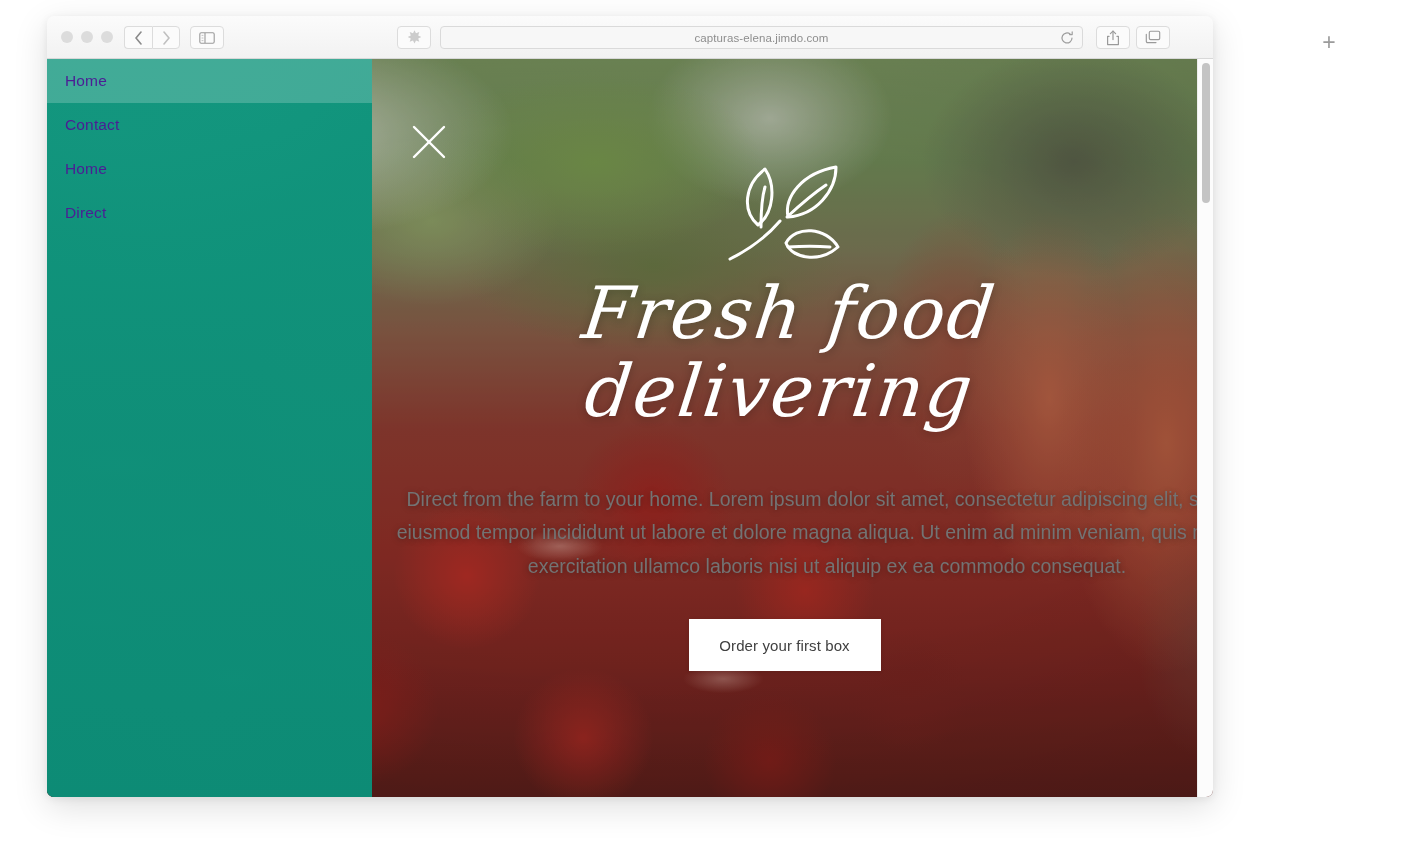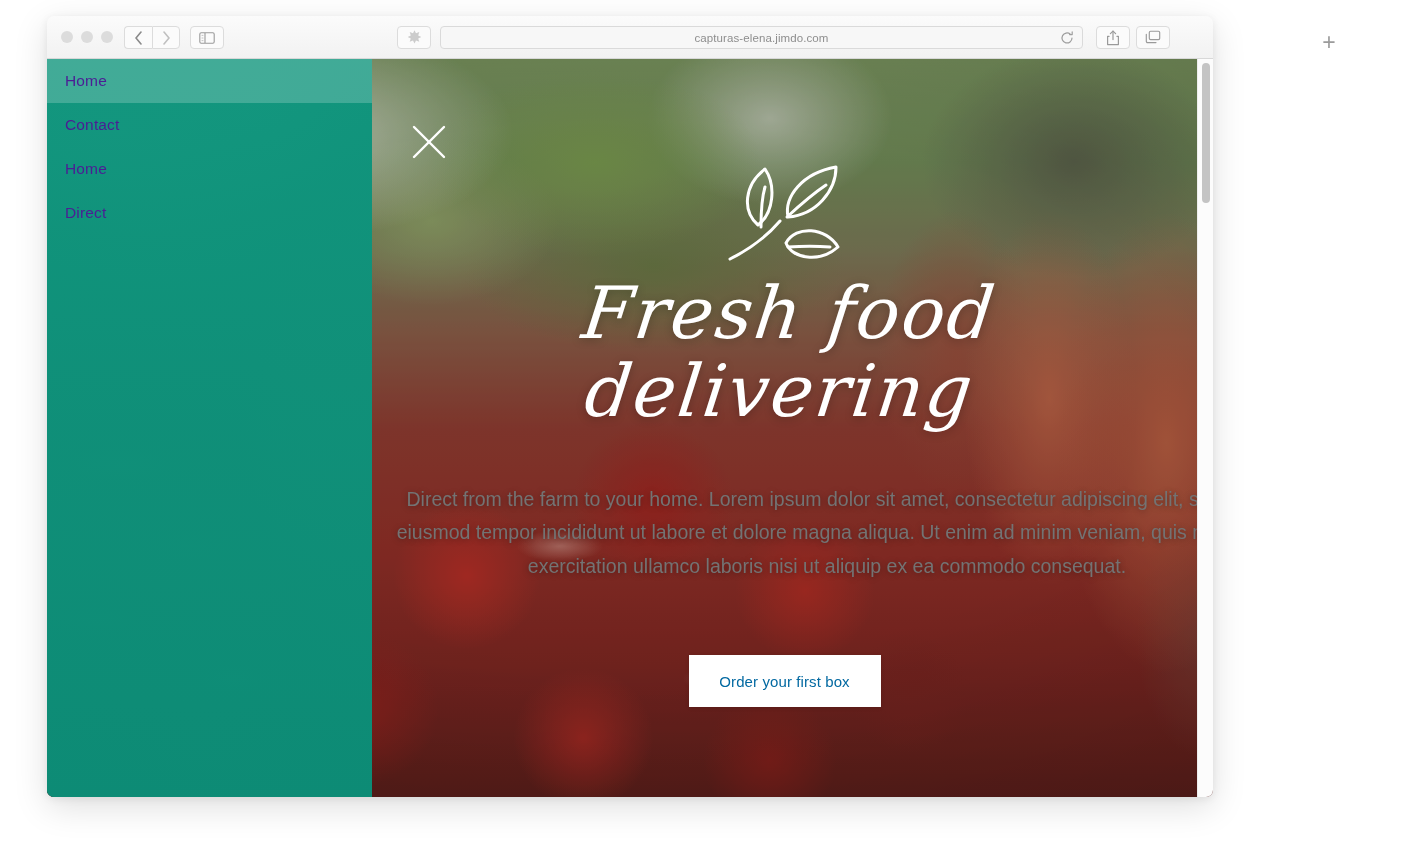--- a/index.html
+++ b/index.html
@@ -302,25 +302,25 @@
     margin: 52px auto 0;
     width: 910px;
     color: #737373;
     font-size: 19.5px;
     line-height: 1.72;
     font-family: "Liberation Sans", sans-serif;
     text-shadow: 0 1px 6px rgba(0,0,0,0.35);
   }
 
   #cta-button {
-    margin: 72px auto 0;
+    margin: 36px auto 0;
     width: 192px;
     height: 52px;
     background: #ffffff;
-    color: #0369a1;
+    color: #404040;
     font-size: 15px;
     display: flex;
     align-items: center;
     justify-content: center;
     letter-spacing: 0.1px;
     box-shadow: 0 1px 4px rgba(0,0,0,0.12);
   }
 
   
   #page-scrollbar {

